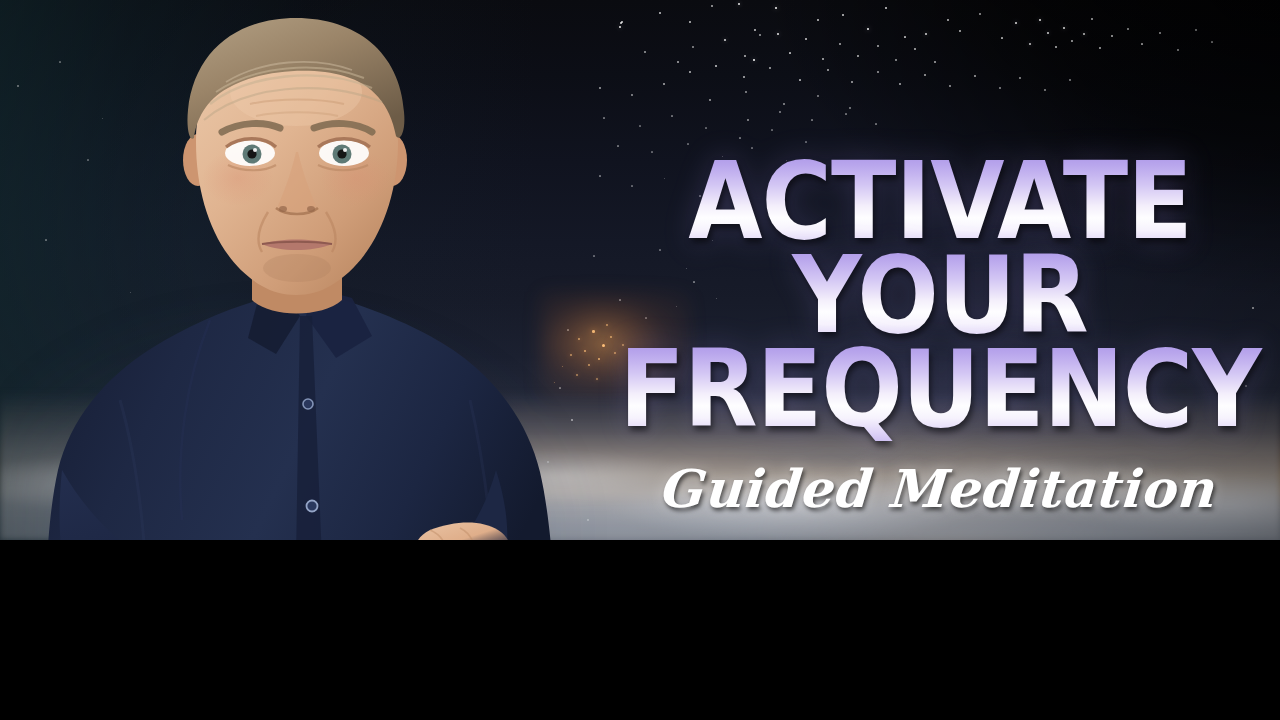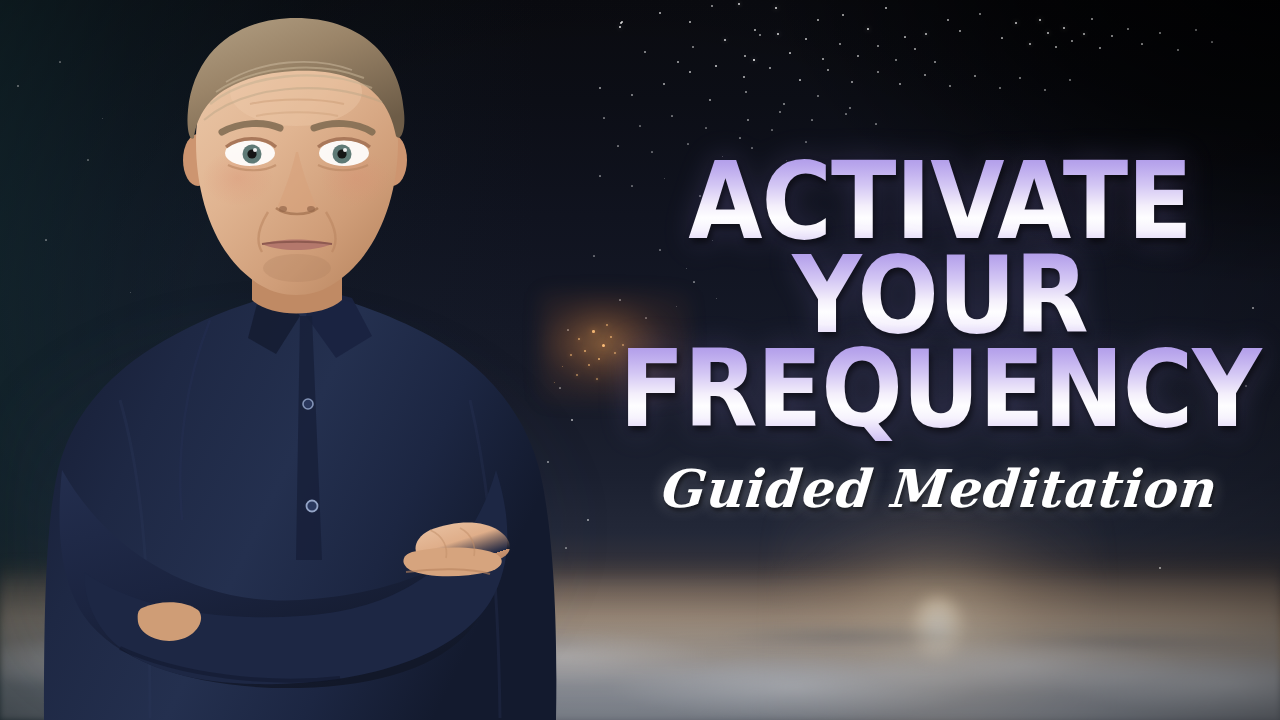--- a/index.html
+++ b/index.html
@@ -1,21 +1,21 @@
 <!DOCTYPE html>
 <html><head>
 <meta charset="utf-8">
 <title>Thumbnail</title>
 <style>
   html,body{margin:0;padding:0;background:#000;}
   *{box-sizing:border-box;}
 
   #stage{
     position:relative;
-    width:1280px;height:720px;
+    width:1280px;height:540px;
     overflow:hidden;
     background:#0b0d15;
     font-family:"Liberation Sans", sans-serif;
     user-select:none;
   }
 
   
   .sky-base{
     position:absolute;inset:0;
     background:

